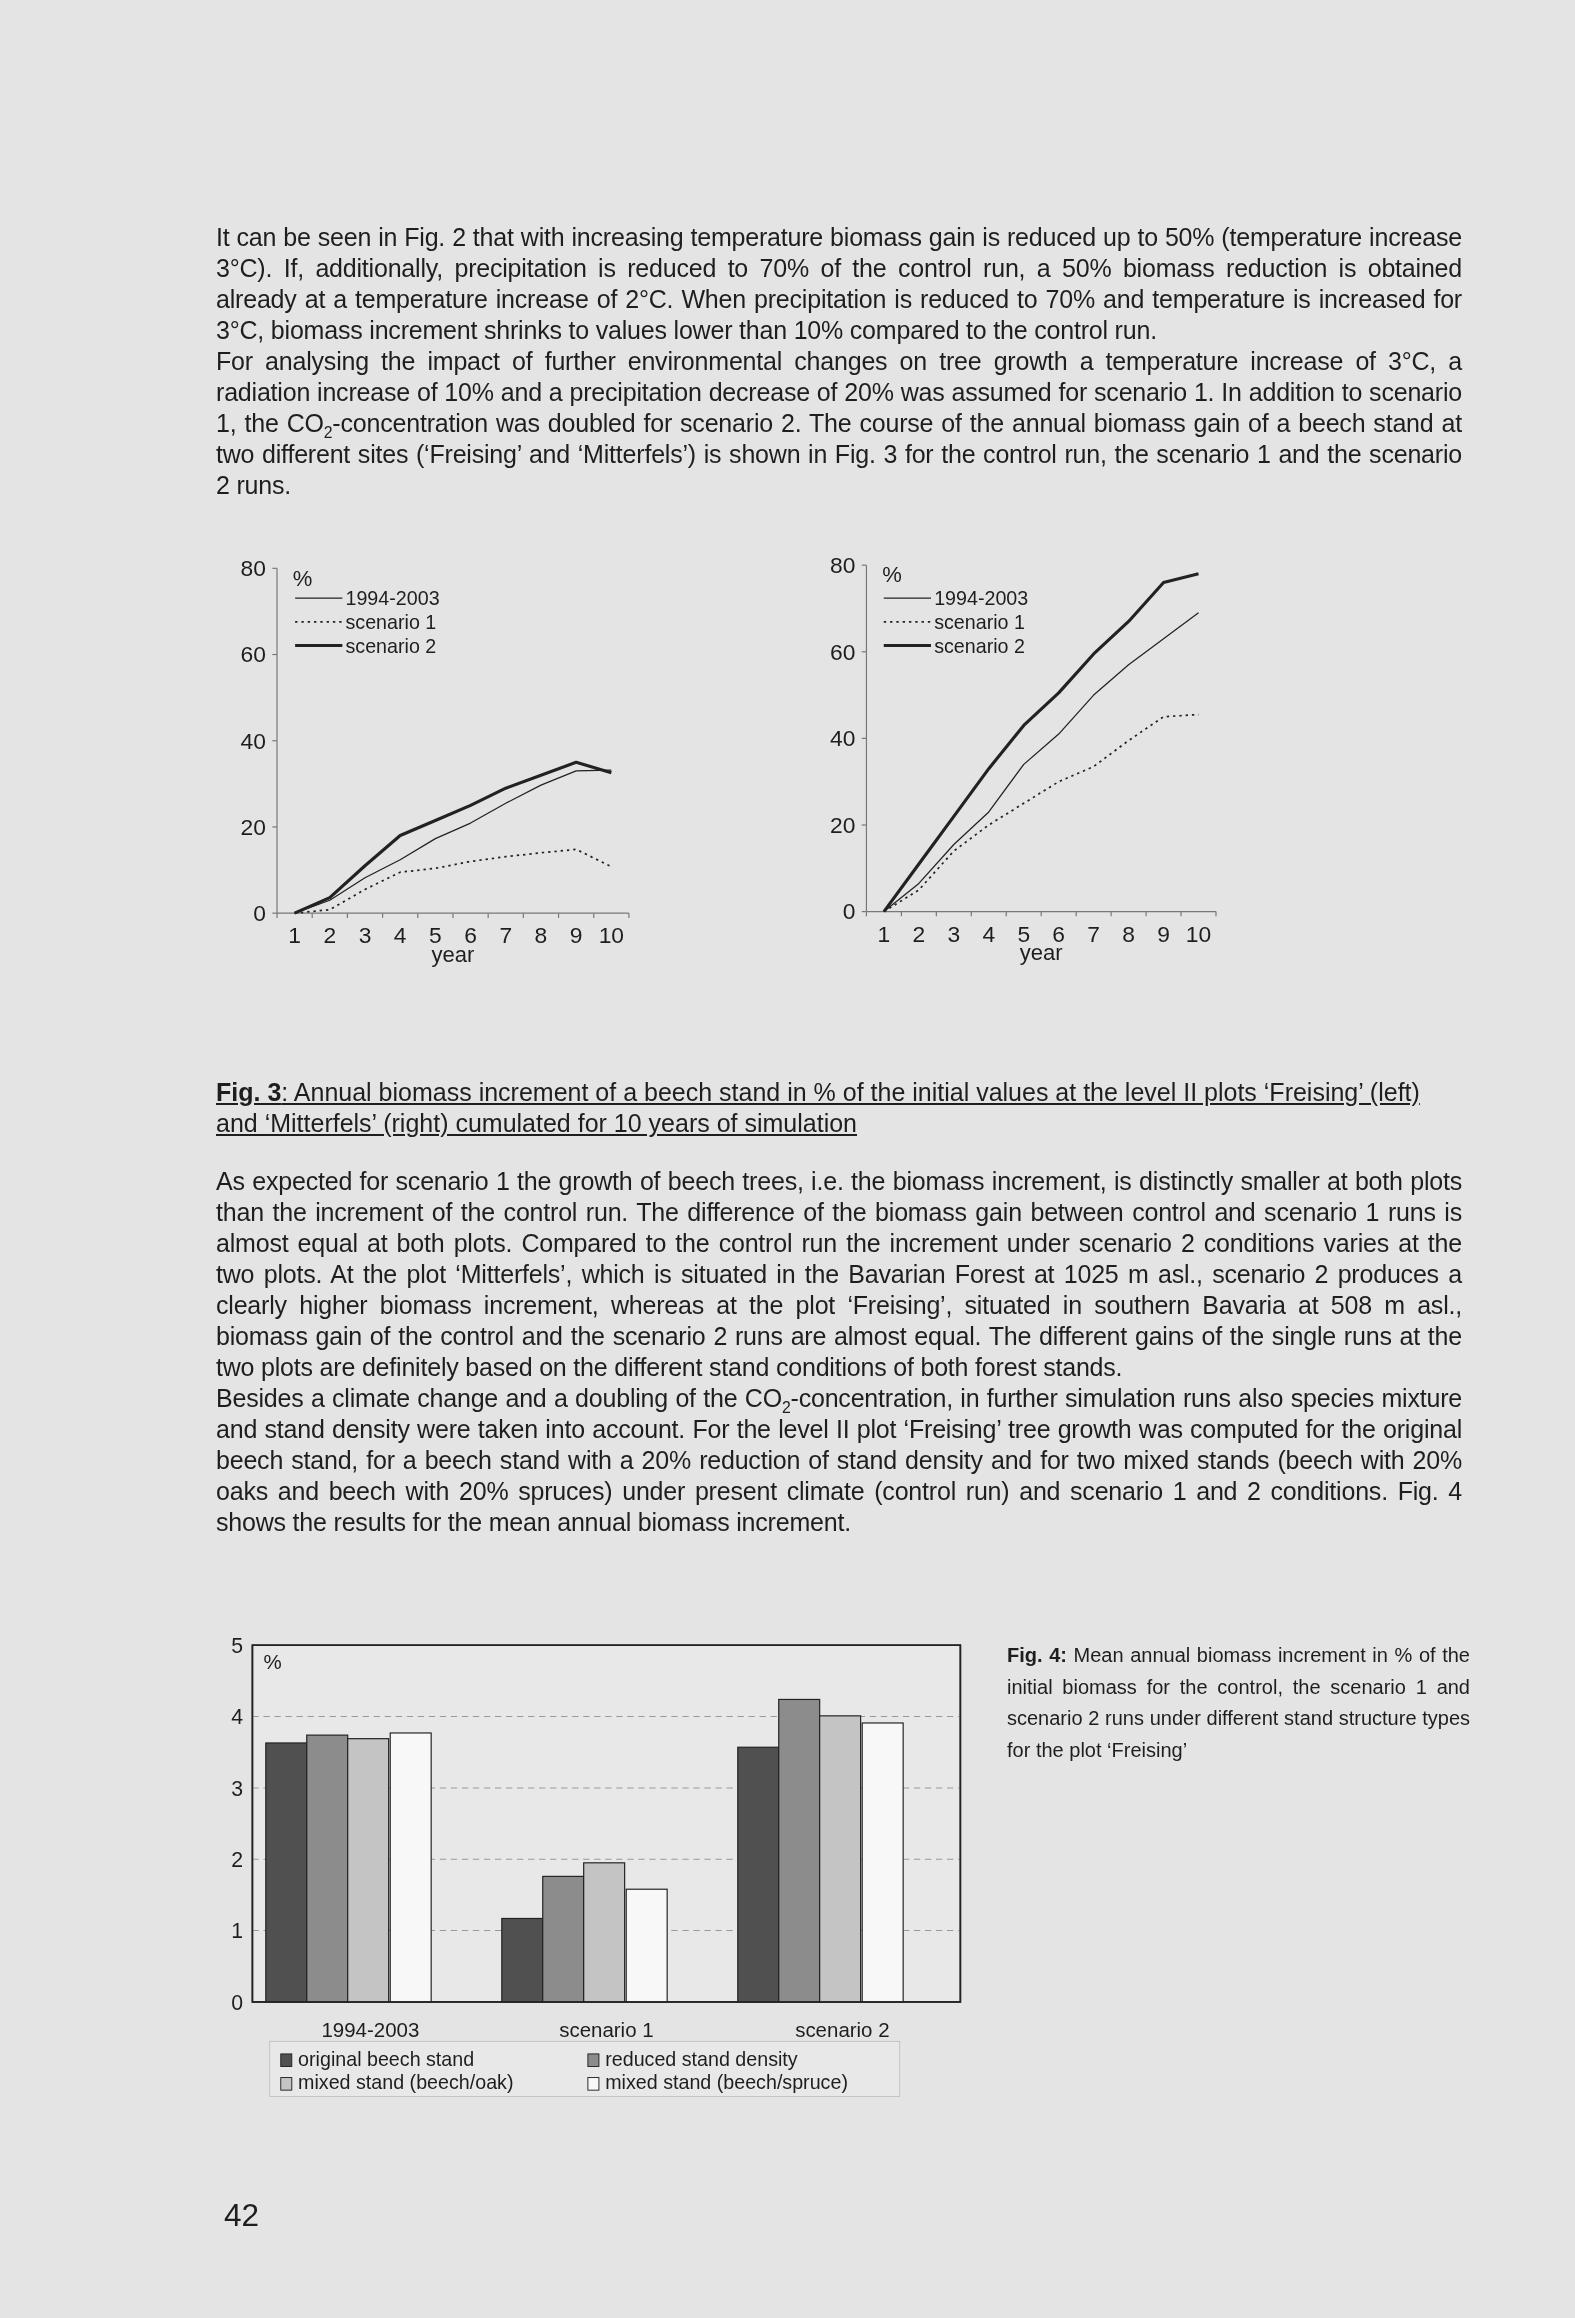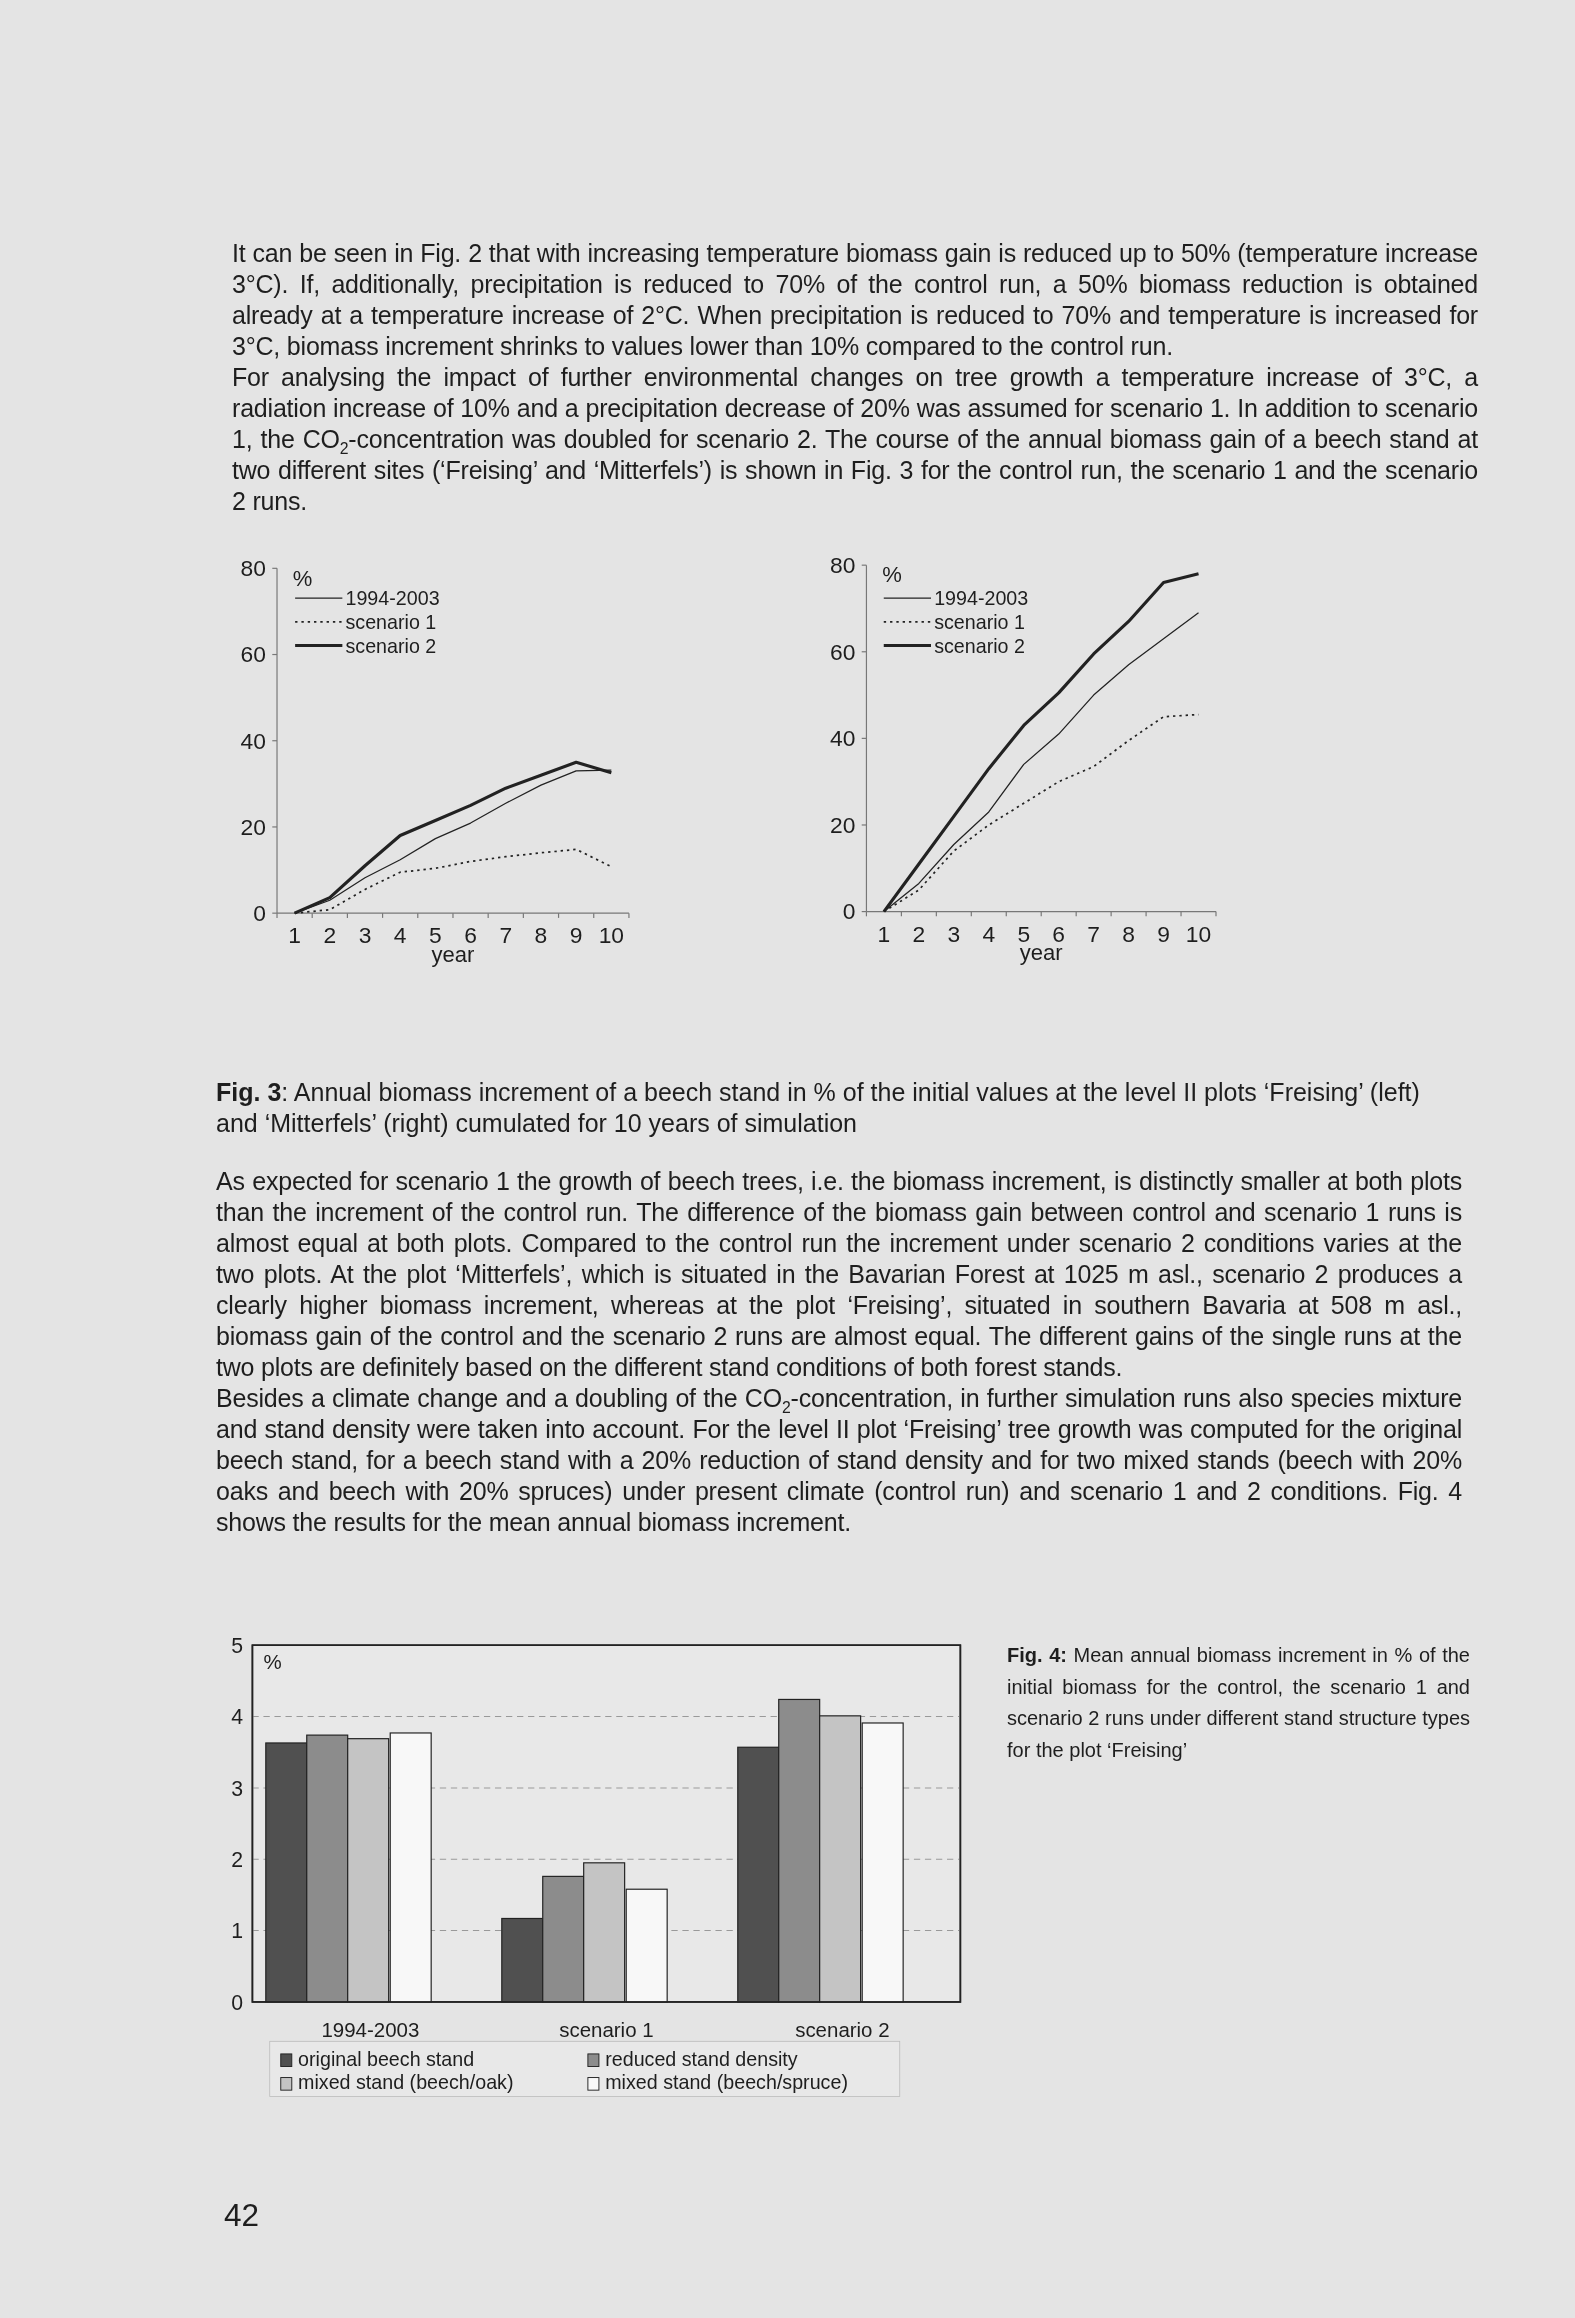--- a/index.html
+++ b/index.html
@@ -2,30 +2,30 @@
 <html style="font-size:12.6px"><head>
 <meta charset="utf-8">
 <style>
   html, body { margin:0; padding:0; }
   body { width:1575px; height:2319px; background:#e4e4e4; position:relative; overflow:hidden;
          font-family:"Liberation Sans", sans-serif; color:#1e1e1e; }
   .para { position:absolute; left:216px; width:1246px; font-size:25px; line-height:31px;
           text-align:justify; letter-spacing:-0.2px; }
   .para p { margin:0; }
   sub { font-size:15.8px; line-height:0; }
-  .caption { position:absolute; left:216px; width:1246px; font-size:25px; line-height:31px; }
+  .caption { position:absolute; left:216px; width:1246px; font-size:25px; line-height:31px;text-decoration:underline; }
   .caption b { font-weight:bold; }
   svg text { font-family:"Liberation Sans", sans-serif; fill:#1e1e1e; }
   .fig4cap { position:absolute; left:1007px; top:1640px; width:463px; font-size:20px; line-height:31.5px; text-align:justify; }
   .pagenum { position:absolute; left:224px; top:2197px; font-size:31.5px; }
 </style>
 </head>
 <body>
 
-<div class="para" style="top:238px;margin-left:16px;">
+<div class="para" style="top:222px;">
   <p>It can be seen in Fig. 2 that with increasing temperature biomass gain is reduced up to 50% (temperature increase 3°C). If, additionally, precipitation is reduced to 70% of the control run, a 50% biomass reduction is obtained already at a temperature increase of 2°C. When precipitation is reduced to 70% and temperature is increased for 3°C, biomass increment shrinks to values lower than 10% compared to the control run.</p>
   <p><span>For analysing the impact of further environmental changes on tree growth a temperature increase of 3°C, a radiation increase of 10% and a precipitation decrease of 20% was assumed for scenario 1. In addition to scenario 1, the CO</span><sub>2</sub><span>-concentration was doubled for scenario 2. The course of the annual biomass gain of a beech stand at two different sites (‘Freising’ and ‘Mitterfels’) is shown in Fig. 3 for the control run, the scenario 1 and the scenario 2 runs.</span></p>
 </div>
 
 <svg id="fig3-left" width="567" height="496" style="position:absolute;left:236px;top:551px;" viewBox="0 0 720 630">
     <line x1="52" y1="22" x2="52" y2="460" stroke="#777" stroke-width="1.5"></line>
     <line x1="52" y1="460" x2="499" y2="460" stroke="#777" stroke-width="1.5"></line>
     <line x1="46" y1="460" x2="52" y2="460" stroke="#777" stroke-width="1.5"></line>
     <text x="38" y="470" text-anchor="end" font-size="29">0</text>
     <line x1="46" y1="350.5" x2="52" y2="350.5" stroke="#777" stroke-width="1.5"></line>

